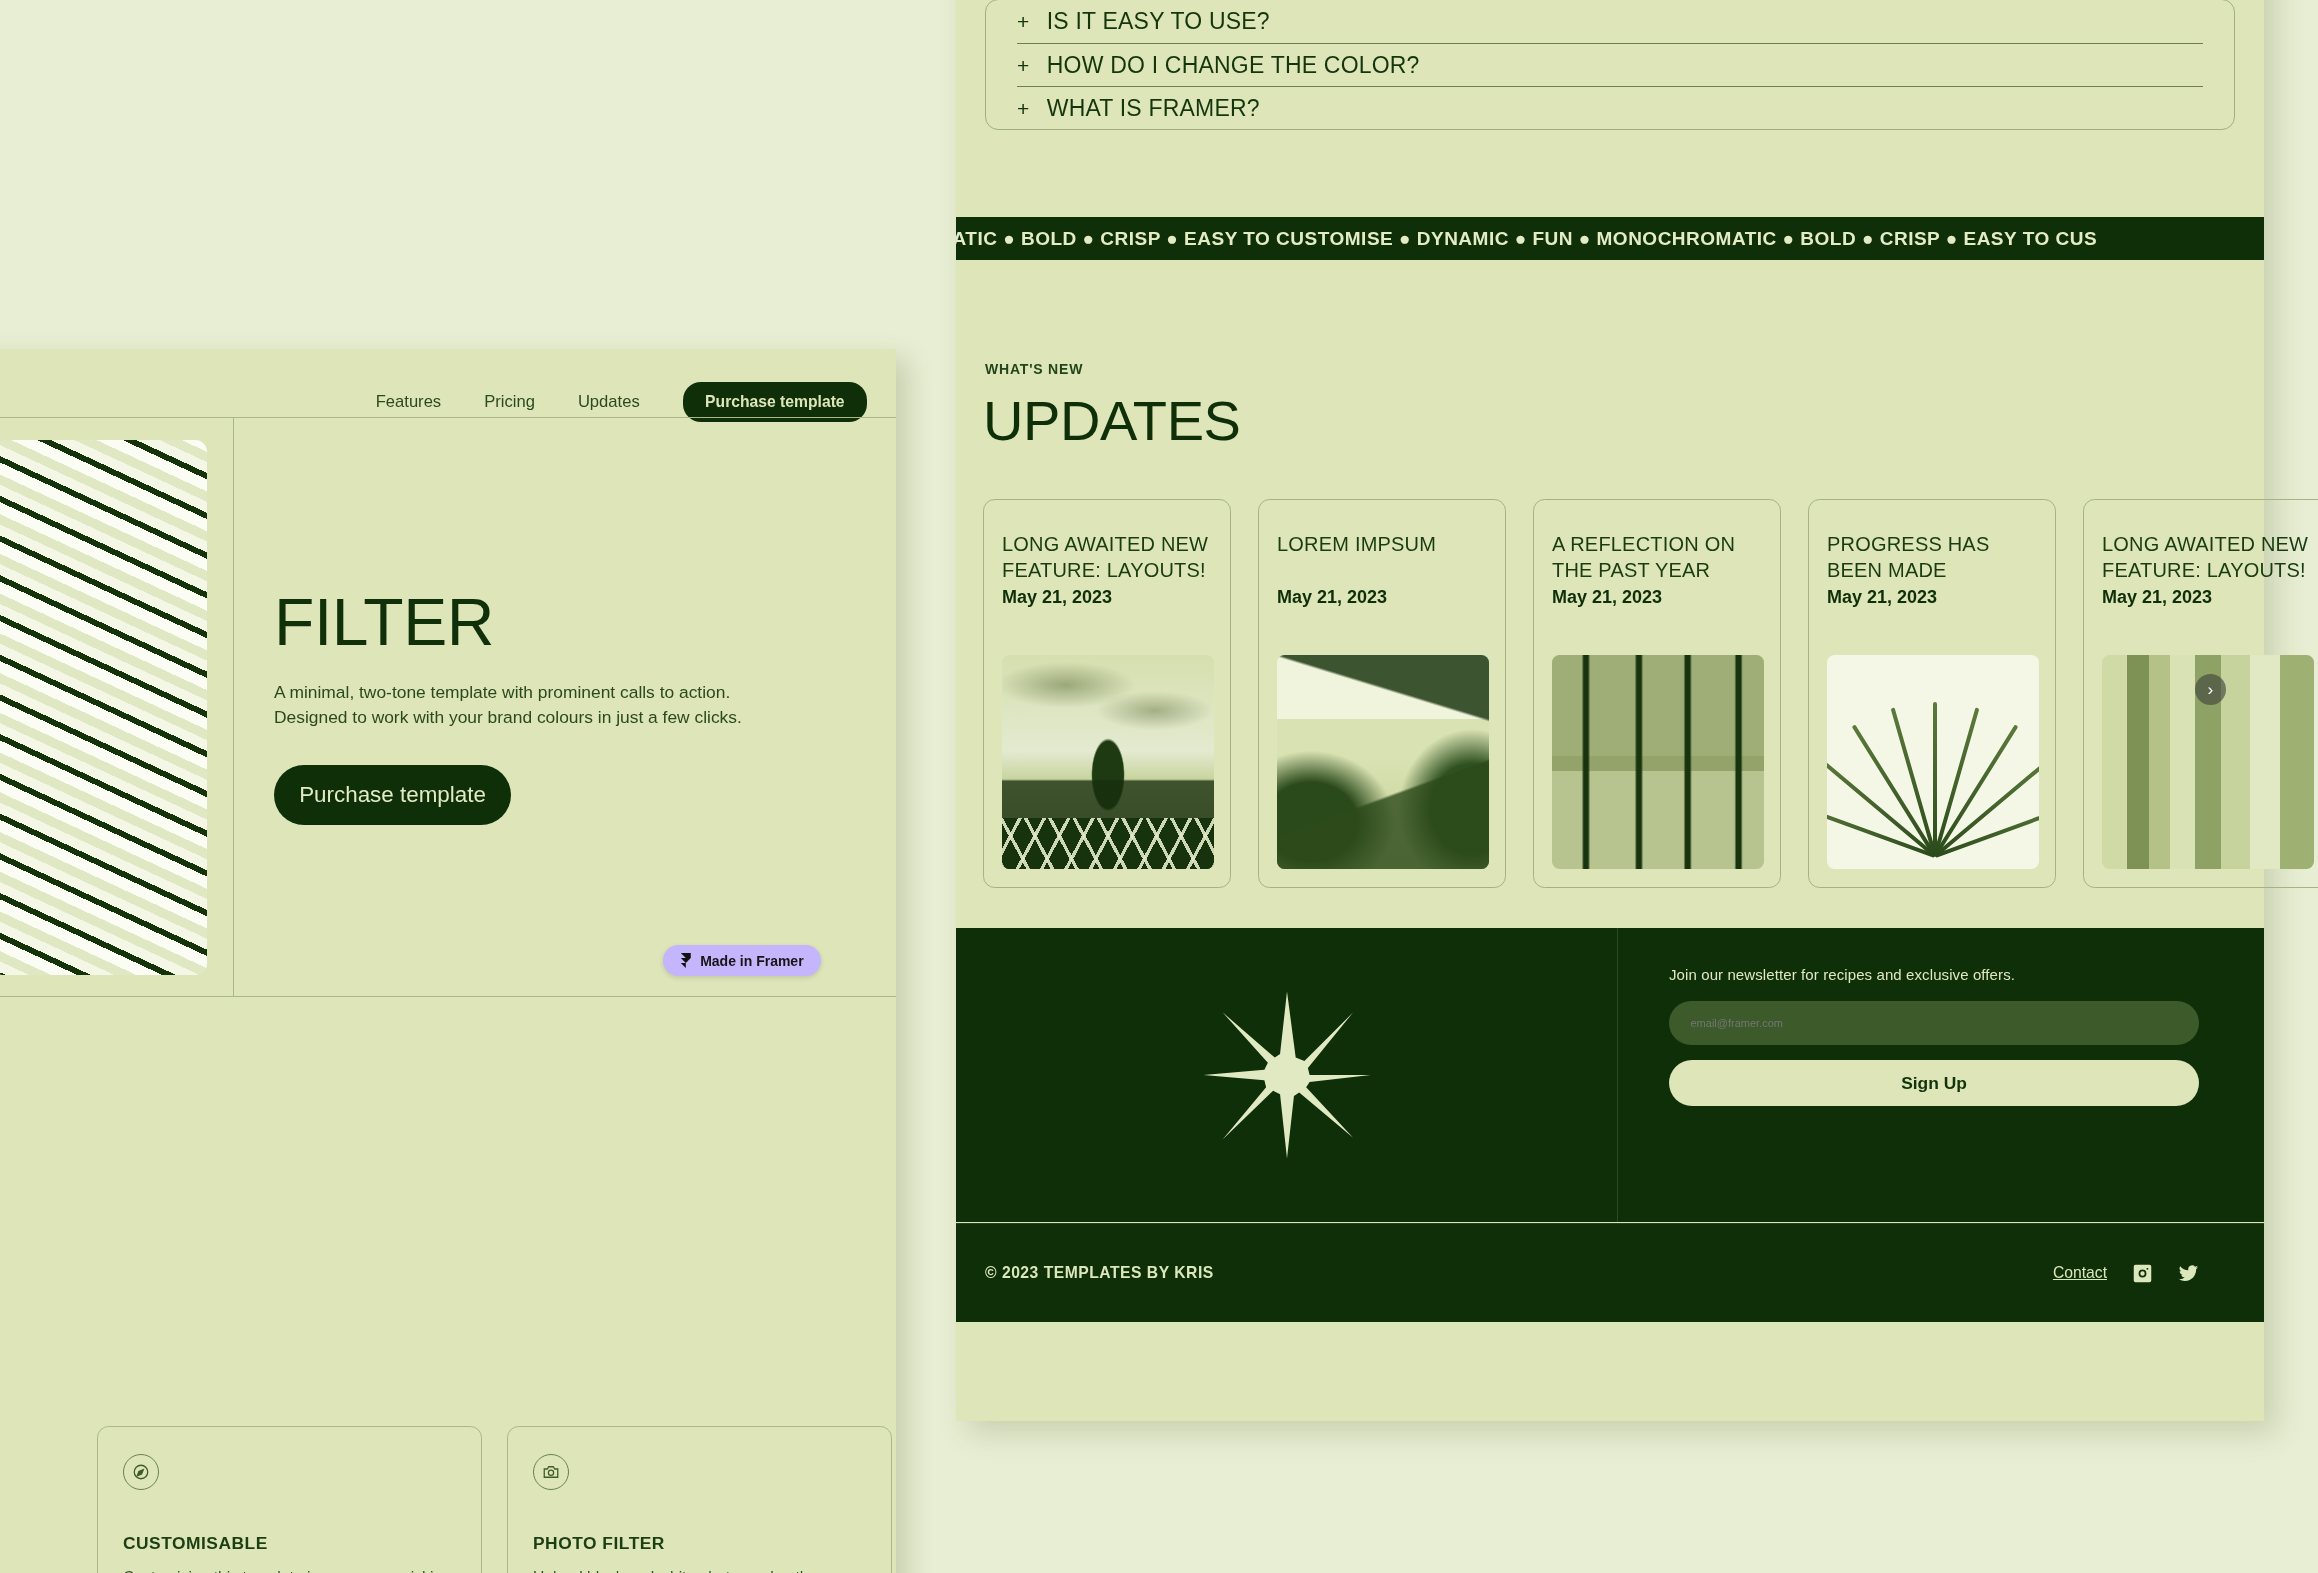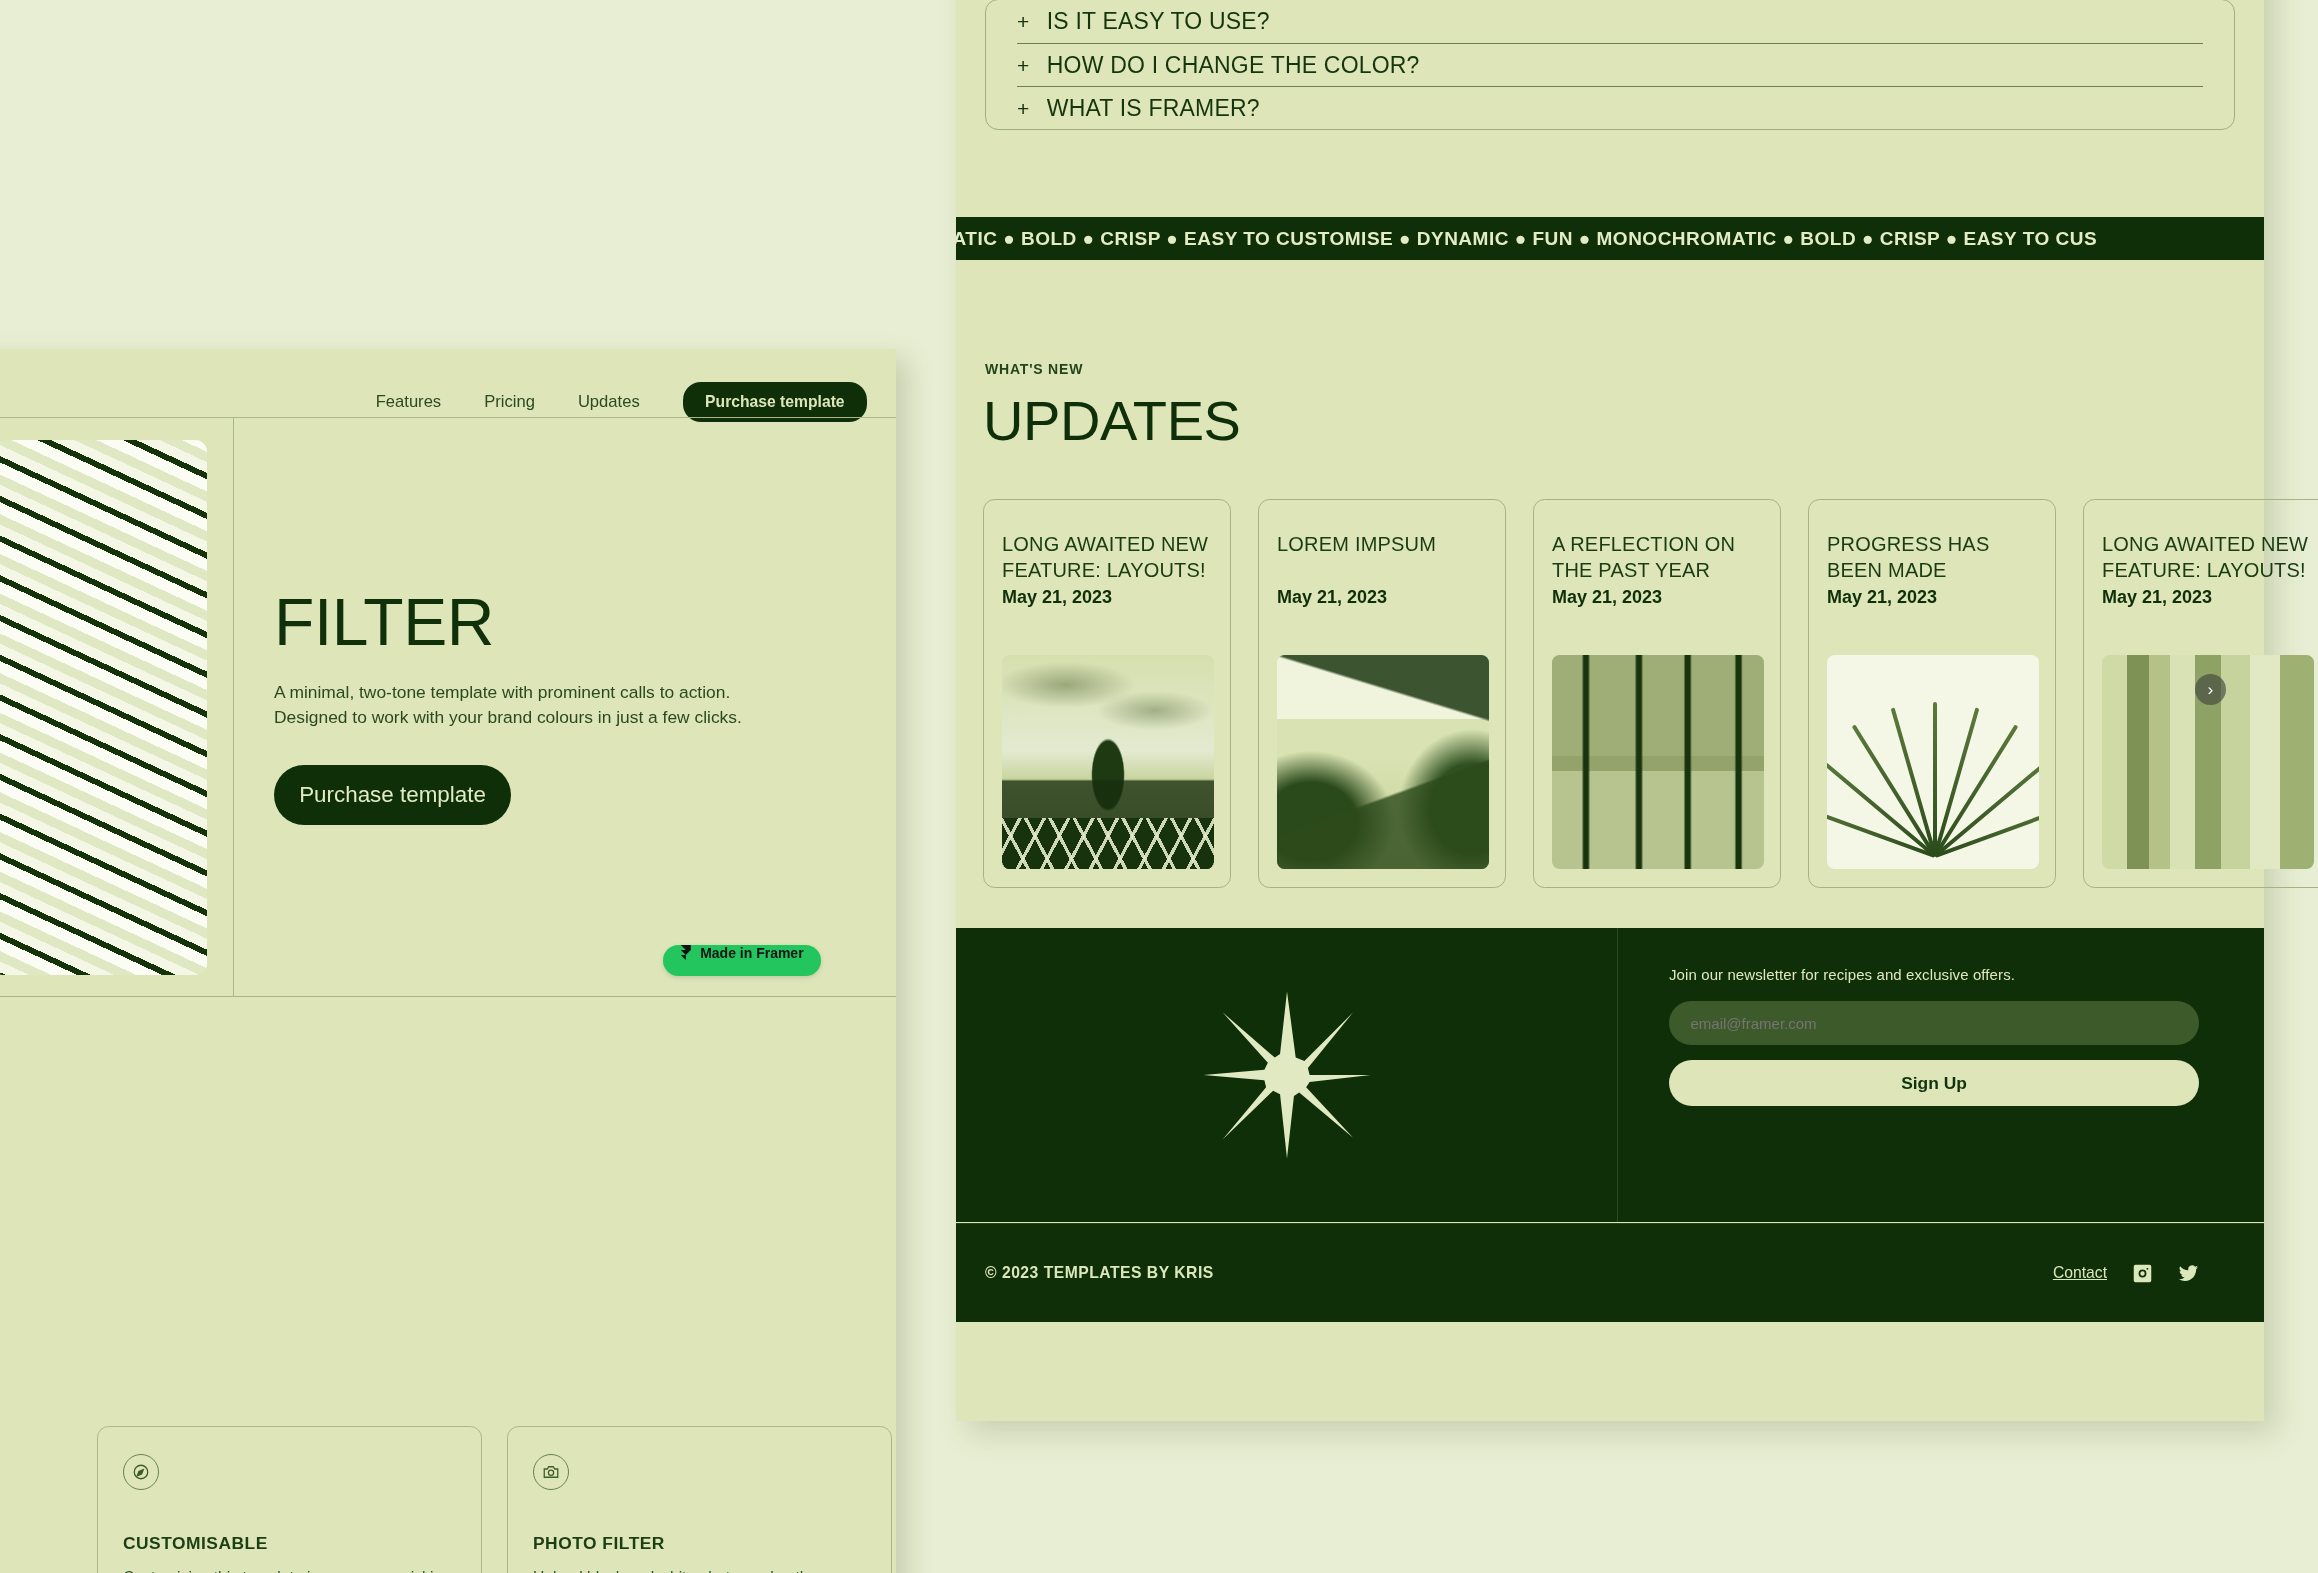--- a/index.html
+++ b/index.html
@@ -173,21 +173,21 @@
     border-right: 1.2px solid #2b4a1f;
   }
   .star { width: 174px; height: 174px; }
   .footer-right { flex: 1; padding: 38px 65px 0 51px; }
   .news-text {
     color: #dfe8c0; font-size: 15px; font-weight: 400; letter-spacing: 0.1px;
   }
   .email-field {
     margin-top: 18px; width: 100%; height: 44px;
     background: #3d5a2a; border: none; border-radius: 22.4px;
-    color: #cddba8; font-size: 15px; padding: 0 21.5px;
+    color: #cddba8; font-size: 11px; padding: 0 21.5px;
     font-family: "Liberation Sans", sans-serif;
   }
   .signup-btn {
     margin-top: 15px; width: 100%; height: 46px;
     background: #dde5b9; border: none; border-radius: 23px;
     color: #12320b; font-size: 17.4px; font-weight: 700;
     font-family: "Liberation Sans", sans-serif;
   }
   .footer-bar {
     position: absolute; left: 0; top: 1322px;
@@ -262,23 +262,23 @@
     font-size: 17.4px; line-height: 1.42; color: #2a4a1d;
   }
   .hero-cta {
     margin-top: 36px; width: 237px; height: 60px;
     background: #0f2f08; color: #e2ebc4;
     font-size: 22.4px; font-weight: 400; border: none; border-radius: 30px;
     font-family: "Liberation Sans", sans-serif;
   }
   .made-badge {
     position: absolute; right: 75px; bottom: 20px;
-    background: #22c55e; border-radius: 15.7px;
+    background: #c4b5fd; border-radius: 15.7px;
     height: 31px; padding: 0 17.4px;
-    display: flex; gap: 8.3px;
+    display: flex; align-items: center; gap: 8.3px;
     box-shadow: 0 1.7px 5.8px rgba(0,0,0,0.13);
   }
   .made-badge span { font-size: 14px; font-weight: 700; color: #161616; }
 
   .feature-grid {
     position: absolute; left: 205px; top: 1077px;
     width: 795px;
     display: grid; grid-template-columns: 385px 385px; gap: 25px;
   }
   .feature-card {

